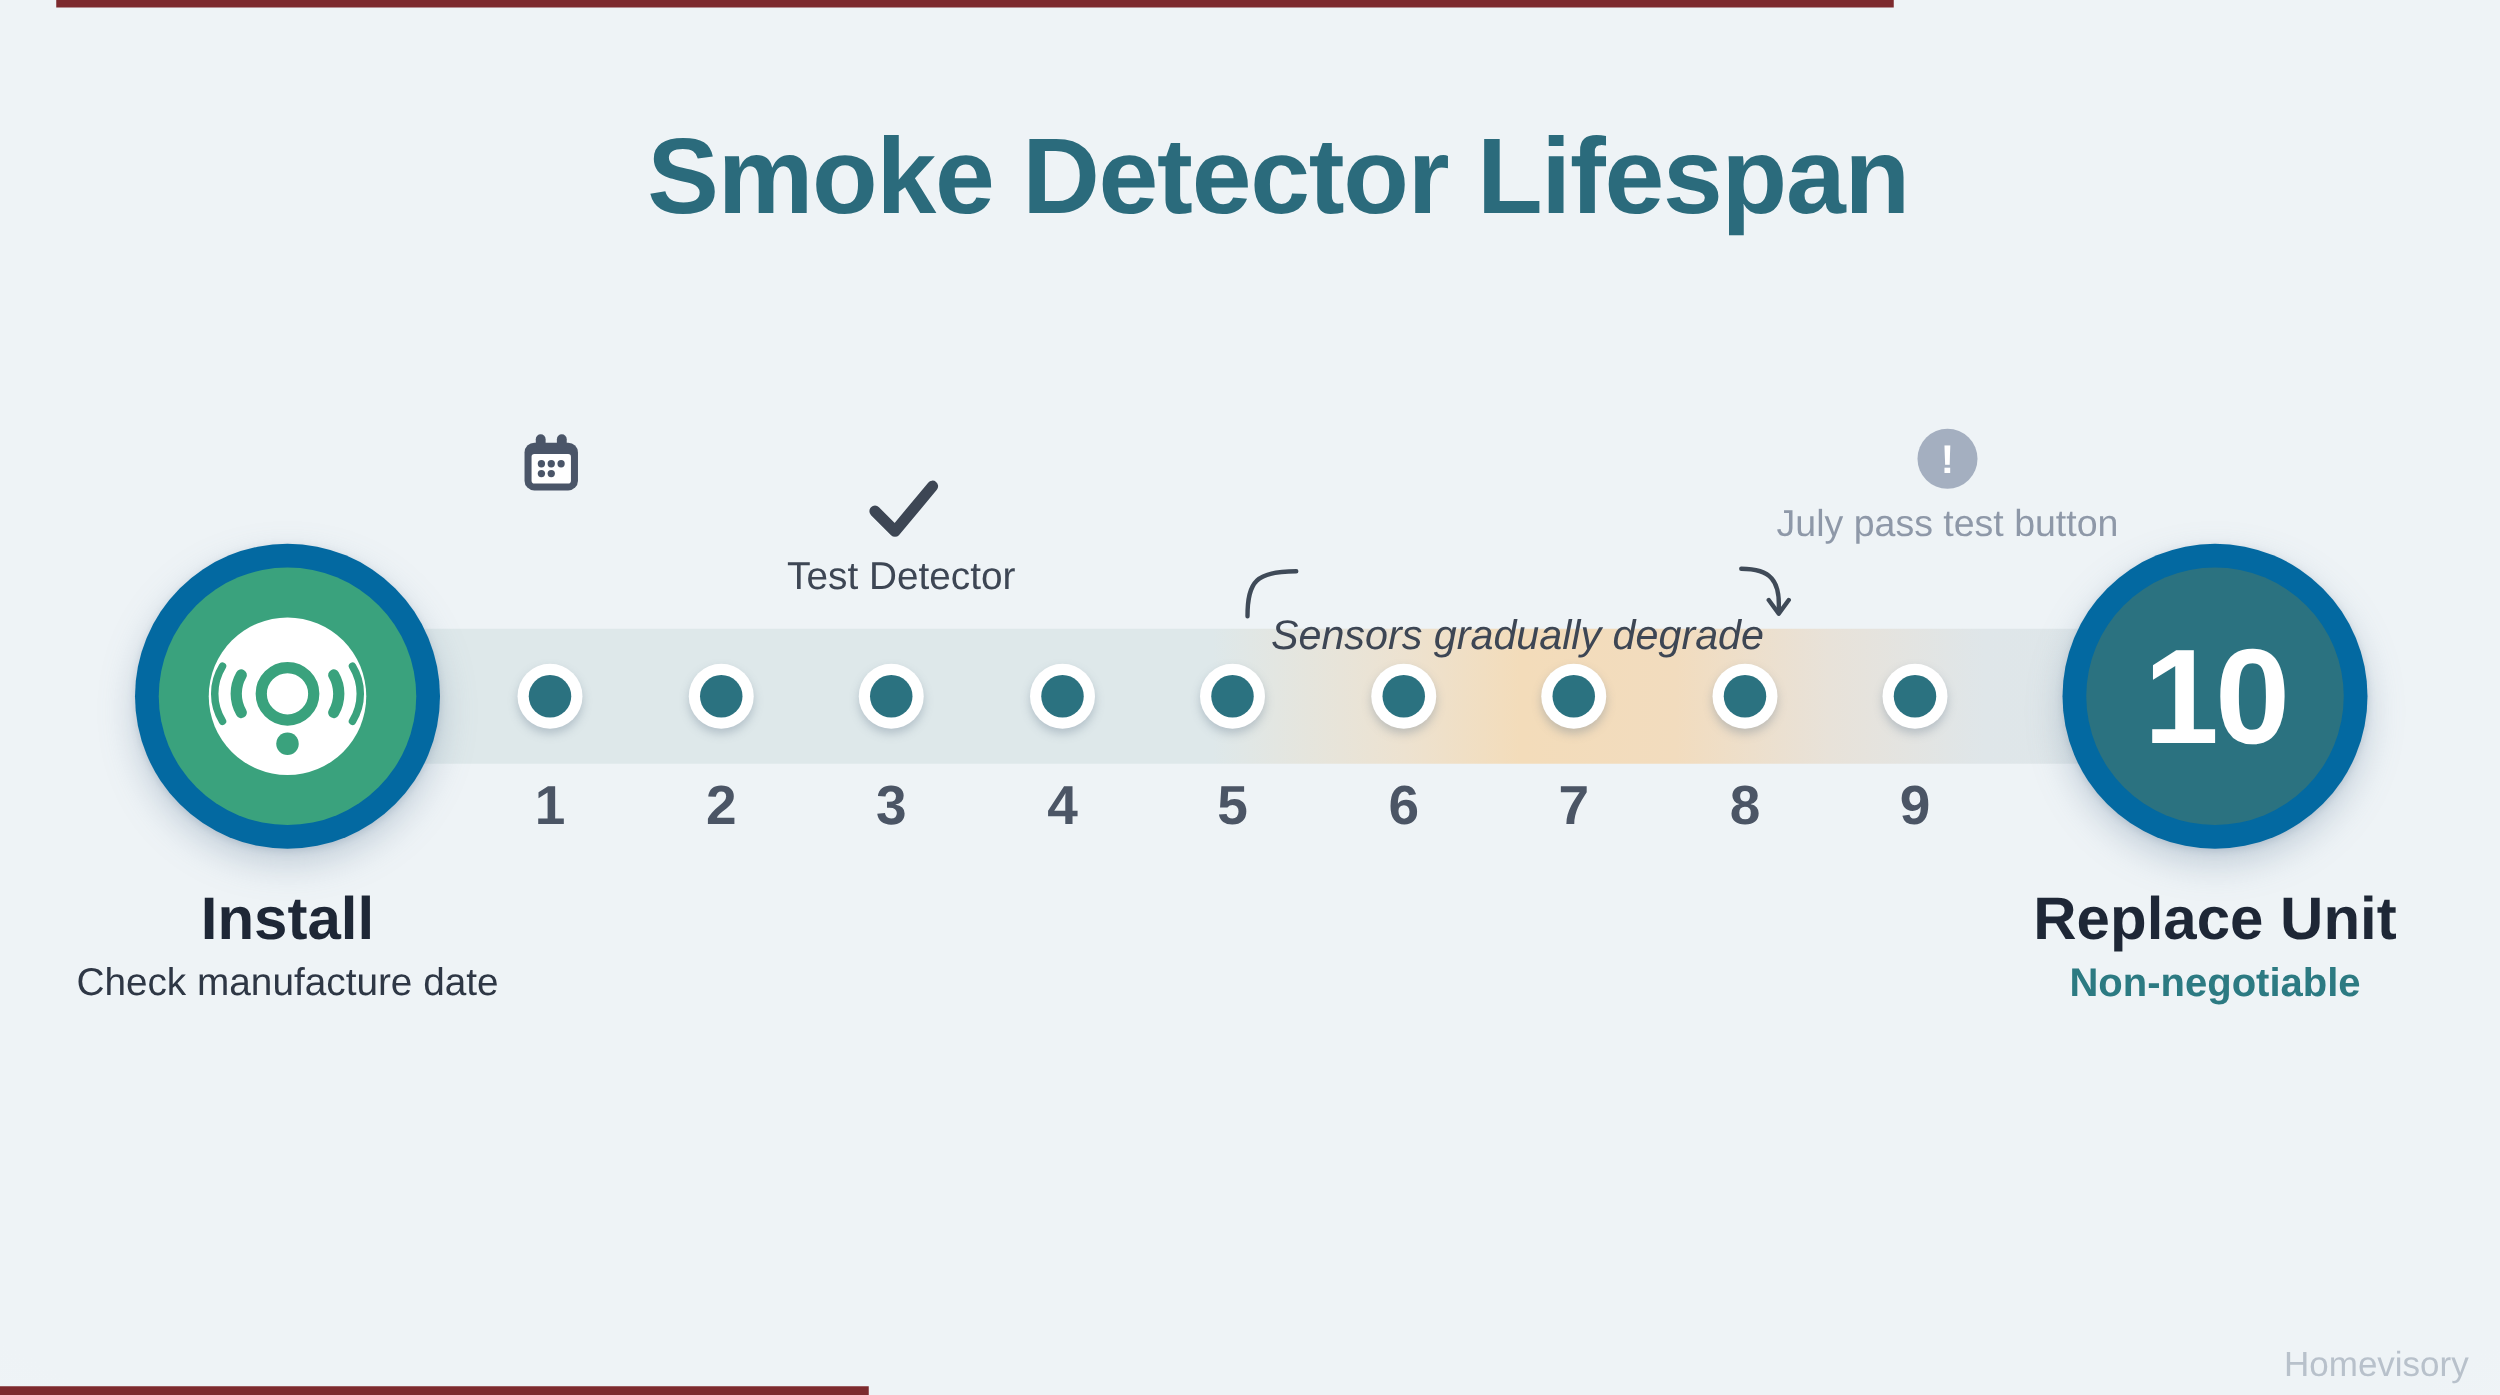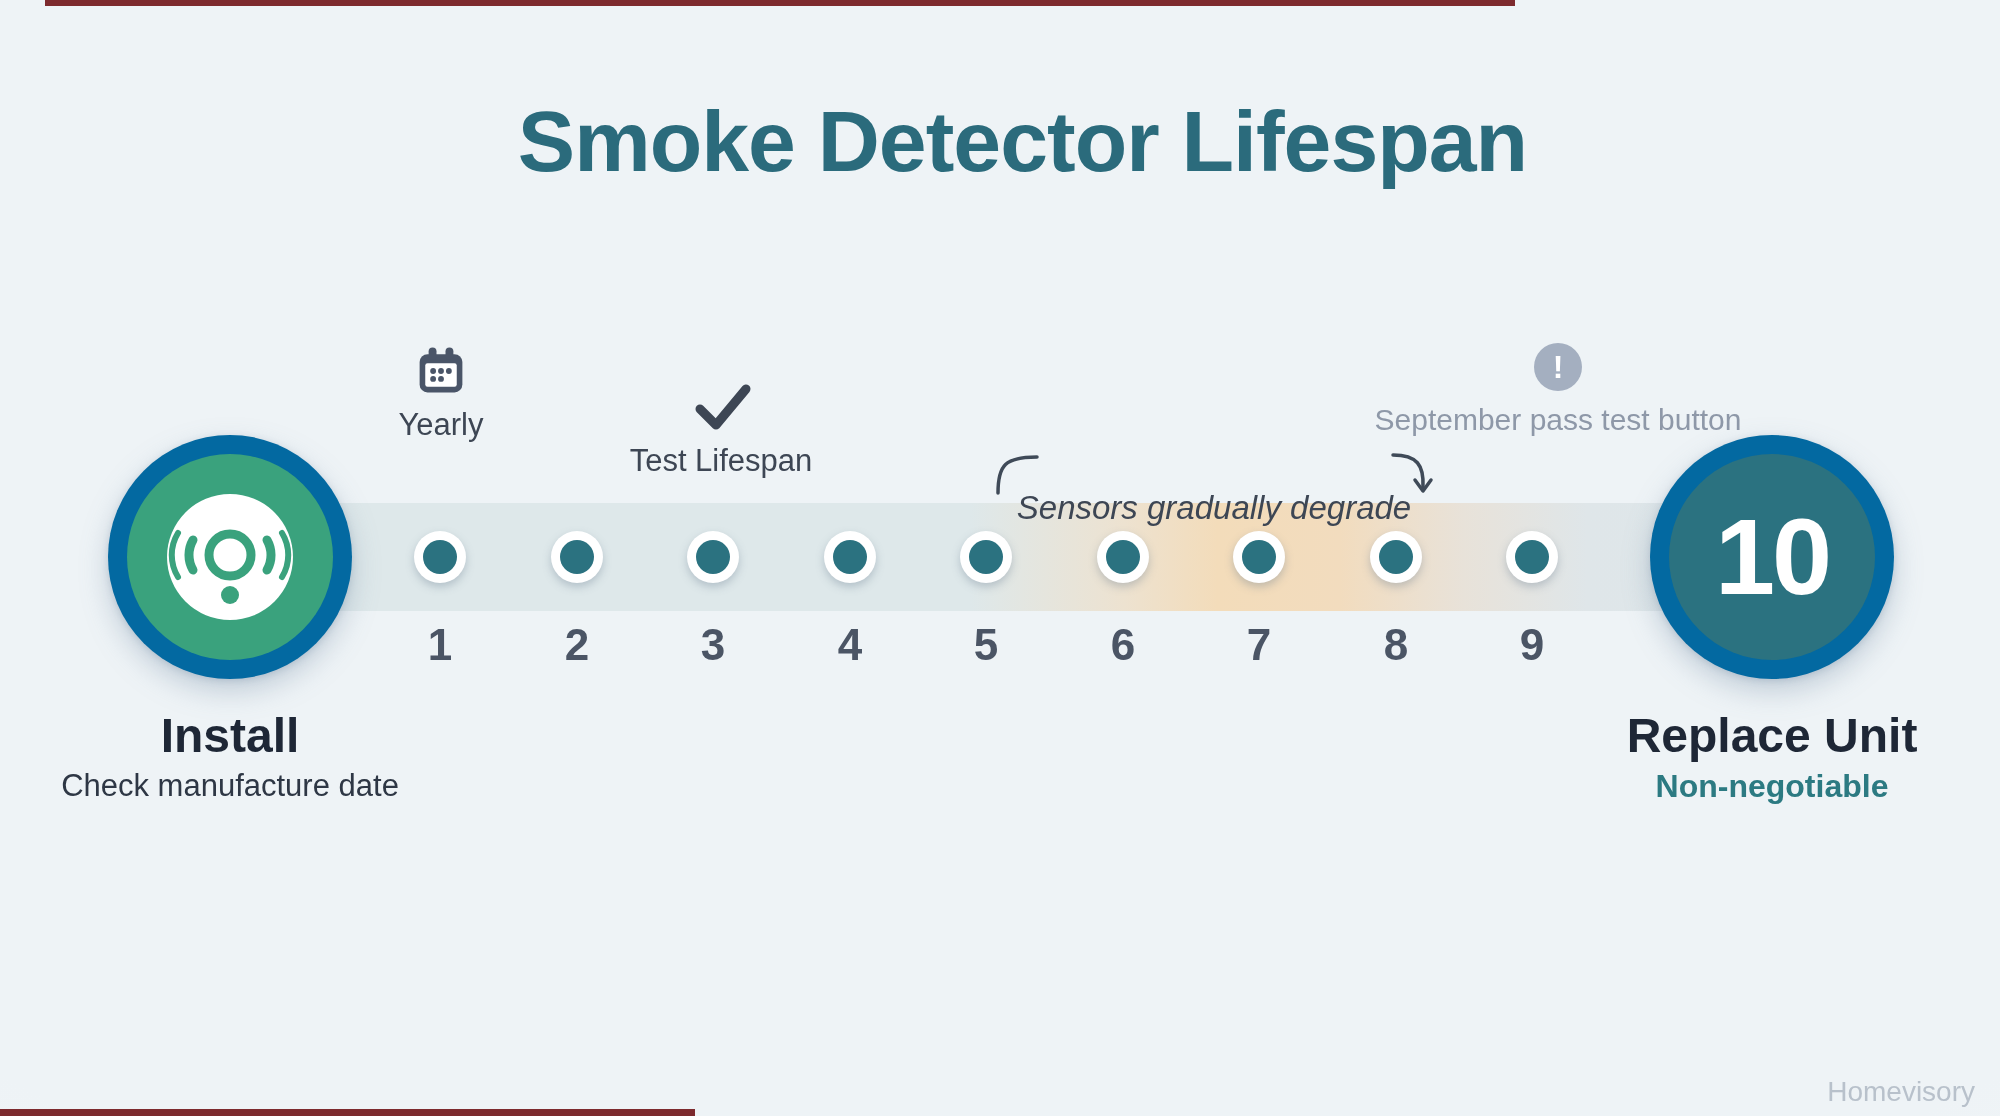--- a/index.html
+++ b/index.html
@@ -143,46 +143,45 @@
     <rect x="28" y="3" width="7" height="11" rx="3.5" fill="#4a5568"></rect>
     <rect x="10" y="17" width="28" height="21" rx="2" fill="#ffffff"></rect>
     <circle cx="17" cy="24" r="2.6" fill="#4a5568"></circle>
     <circle cx="24" cy="24" r="2.6" fill="#4a5568"></circle>
     <circle cx="31" cy="24" r="2.6" fill="#4a5568"></circle>
     <circle cx="17" cy="31" r="2.6" fill="#4a5568"></circle>
     <circle cx="24" cy="31" r="2.6" fill="#4a5568"></circle>
   </svg>
 </div>
 <div class="abs ann-text battery-text">
-  <div>Yearly</div>
 </div>
 
 <div class="abs" style="left:690px;top:382px">
   <svg width="64" height="50" viewBox="0 0 64 50">
     <path d="M 10 27 L 26 43 L 56 7" fill="none" stroke="#3d4654" stroke-width="9" stroke-linecap="round" stroke-linejoin="round"></path>
   </svg>
 </div>
-<div class="abs ann-text test-text">Test Lifespan</div>
+<div class="abs ann-text test-text">Test Detector</div>
 
 <div class="abs" style="left:993px;top:449px">
   <svg width="48" height="48" viewBox="0 0 48 48">
     <path d="M 5 44 C 5 16, 12 8, 44 8" fill="none" stroke="#3f4a58" stroke-width="3.5" stroke-linecap="round"></path>
   </svg>
 </div>
 <div class="abs ann-text degrade-text">Sensors gradually degrade</div>
 <div class="abs" style="left:1390px;top:447px">
   <svg width="48" height="50" viewBox="0 0 48 50">
     <path d="M 3 8 C 27 8, 34 18, 33 40" fill="none" stroke="#3f4a58" stroke-width="3.5" stroke-linecap="round"></path>
     <path d="M 25 33 L 33 44 L 41 33" fill="none" stroke="#3f4a58" stroke-width="3.5" stroke-linecap="round" stroke-linejoin="round"></path>
   </svg>
 </div>
 
 <div class="abs warn-badge">!</div>
 <div class="abs warn-text">
-  <div>September pass test button</div>
+  <div>July pass test button</div>
 </div>
 
 <div class="abs label-main start-main">Install</div>
 <div class="abs label-sub start-sub">Check manufacture date</div>
 <div class="abs label-main end-main">Replace Unit</div>
 <div class="abs label-sub end-sub">Non-negotiable</div>
 
 <div class="abs watermark">Homevisory</div>
 
 </body></html>

